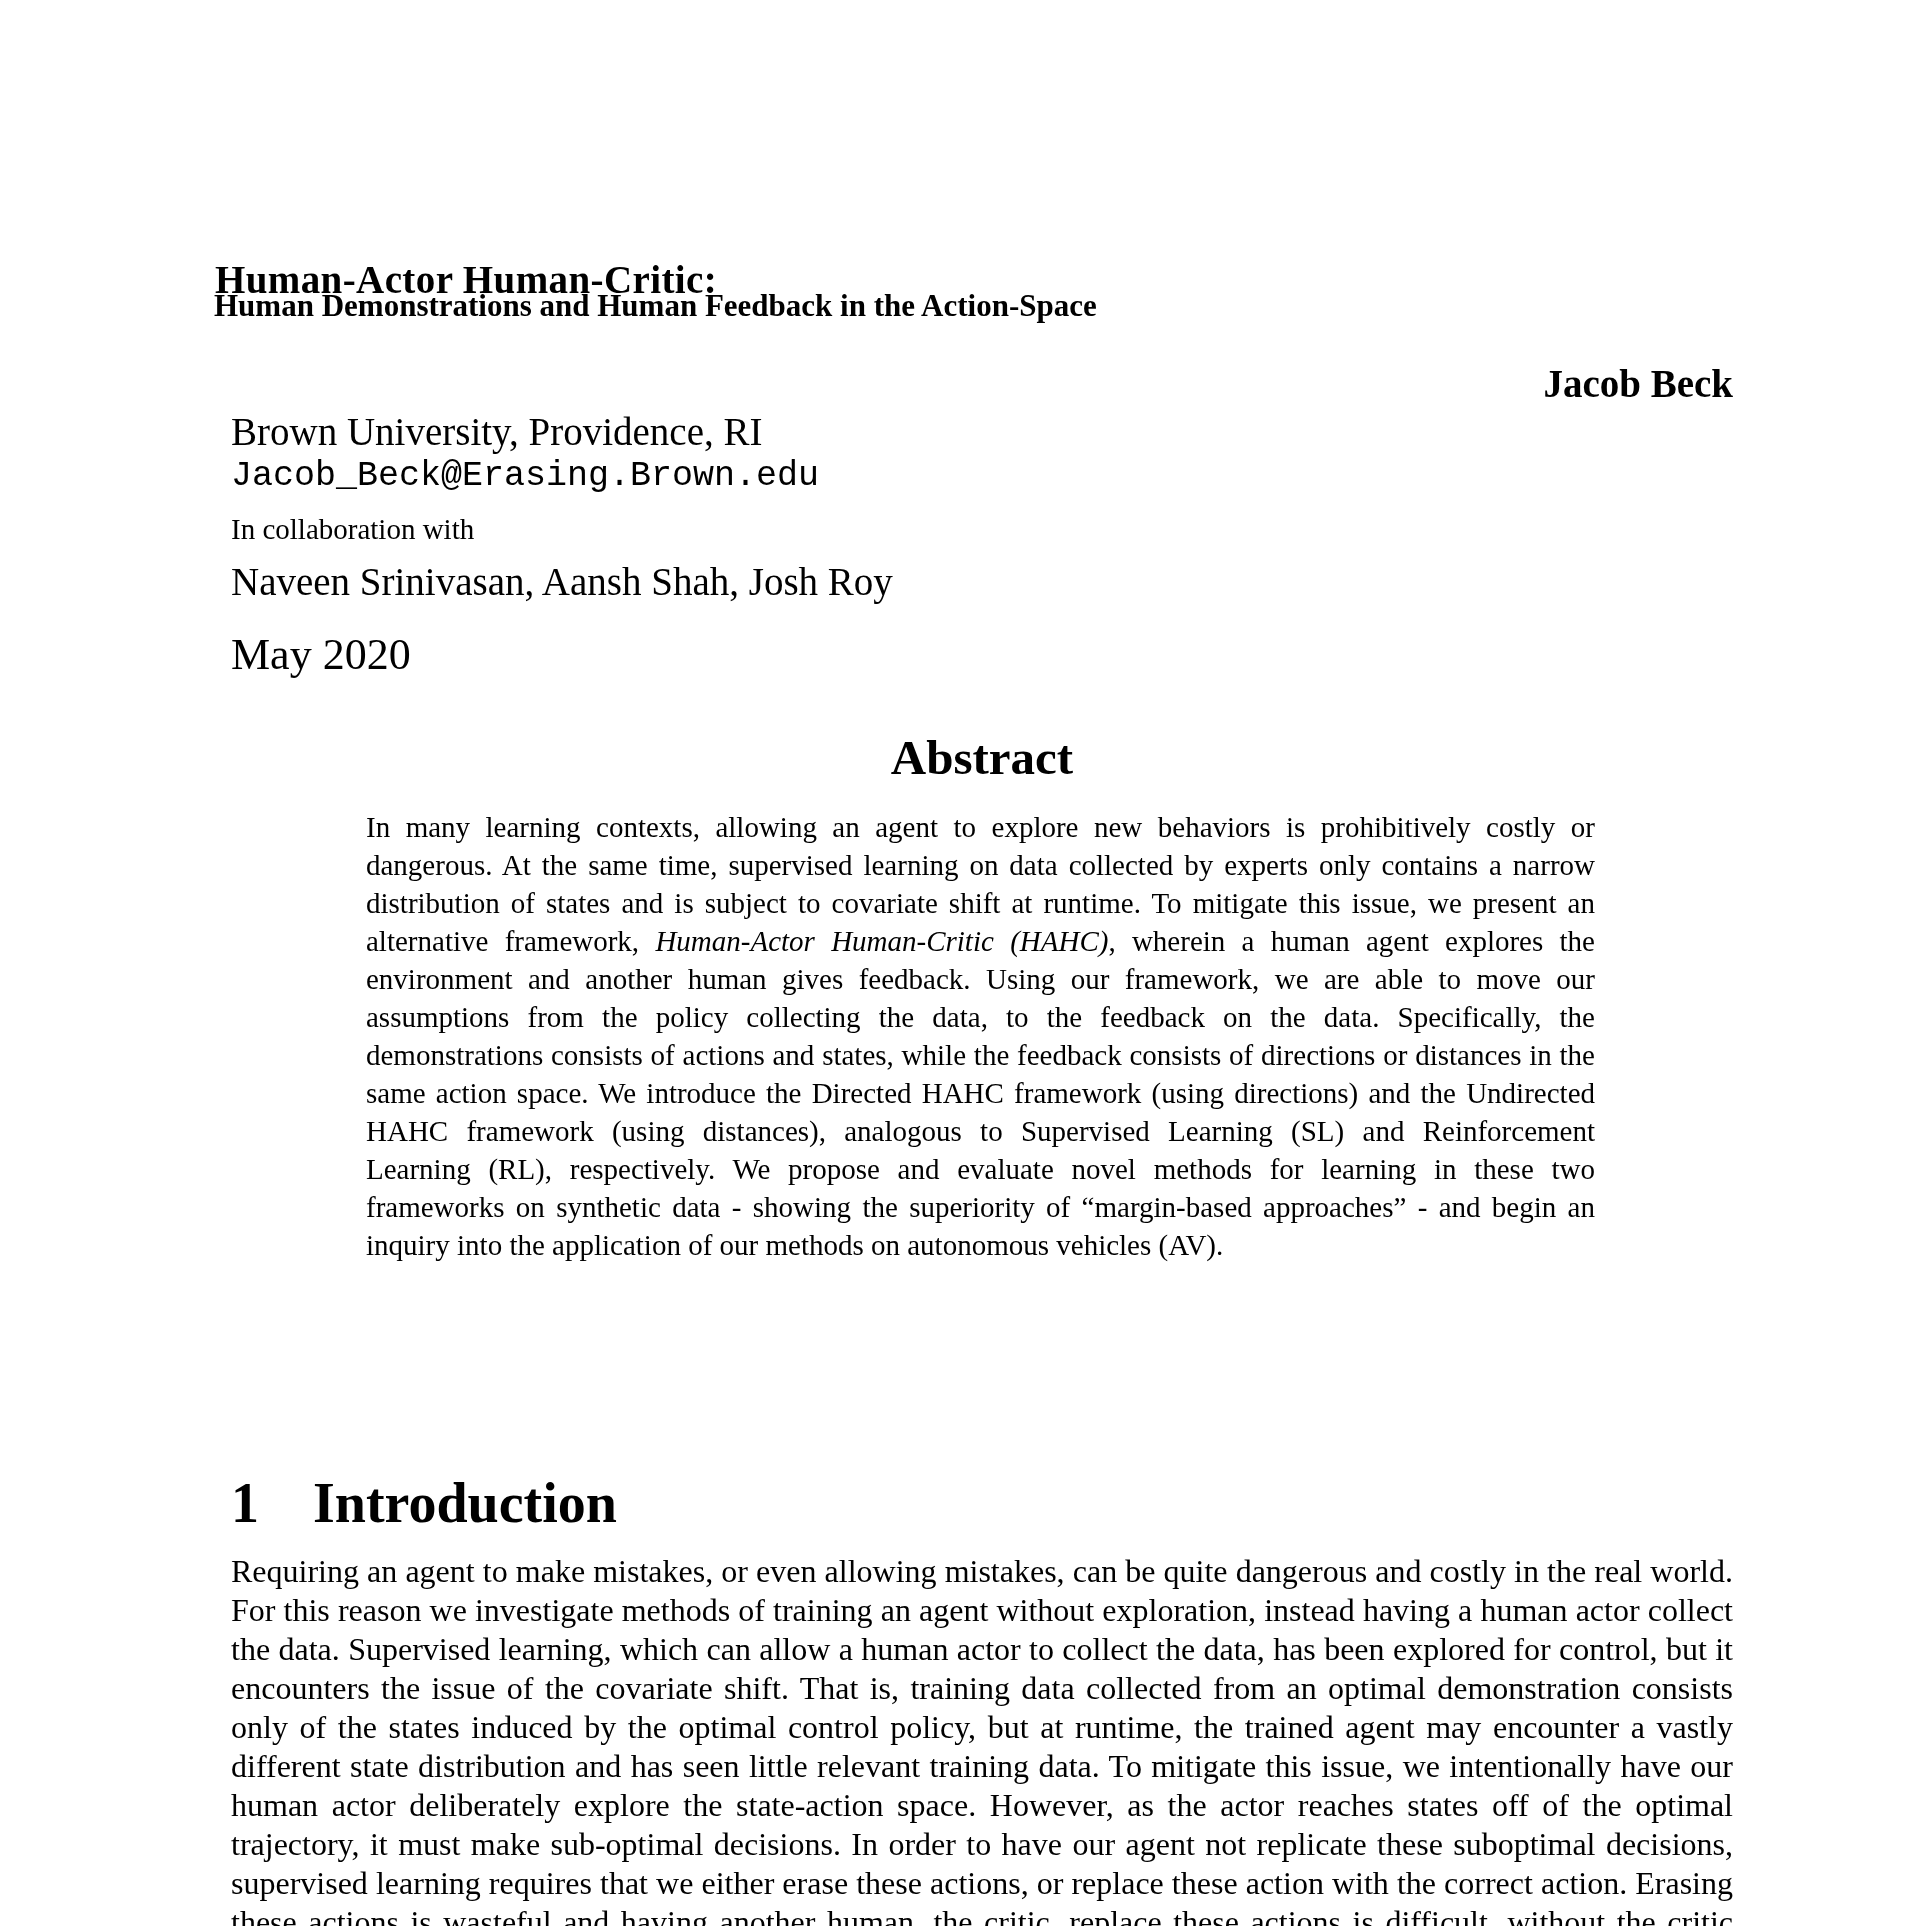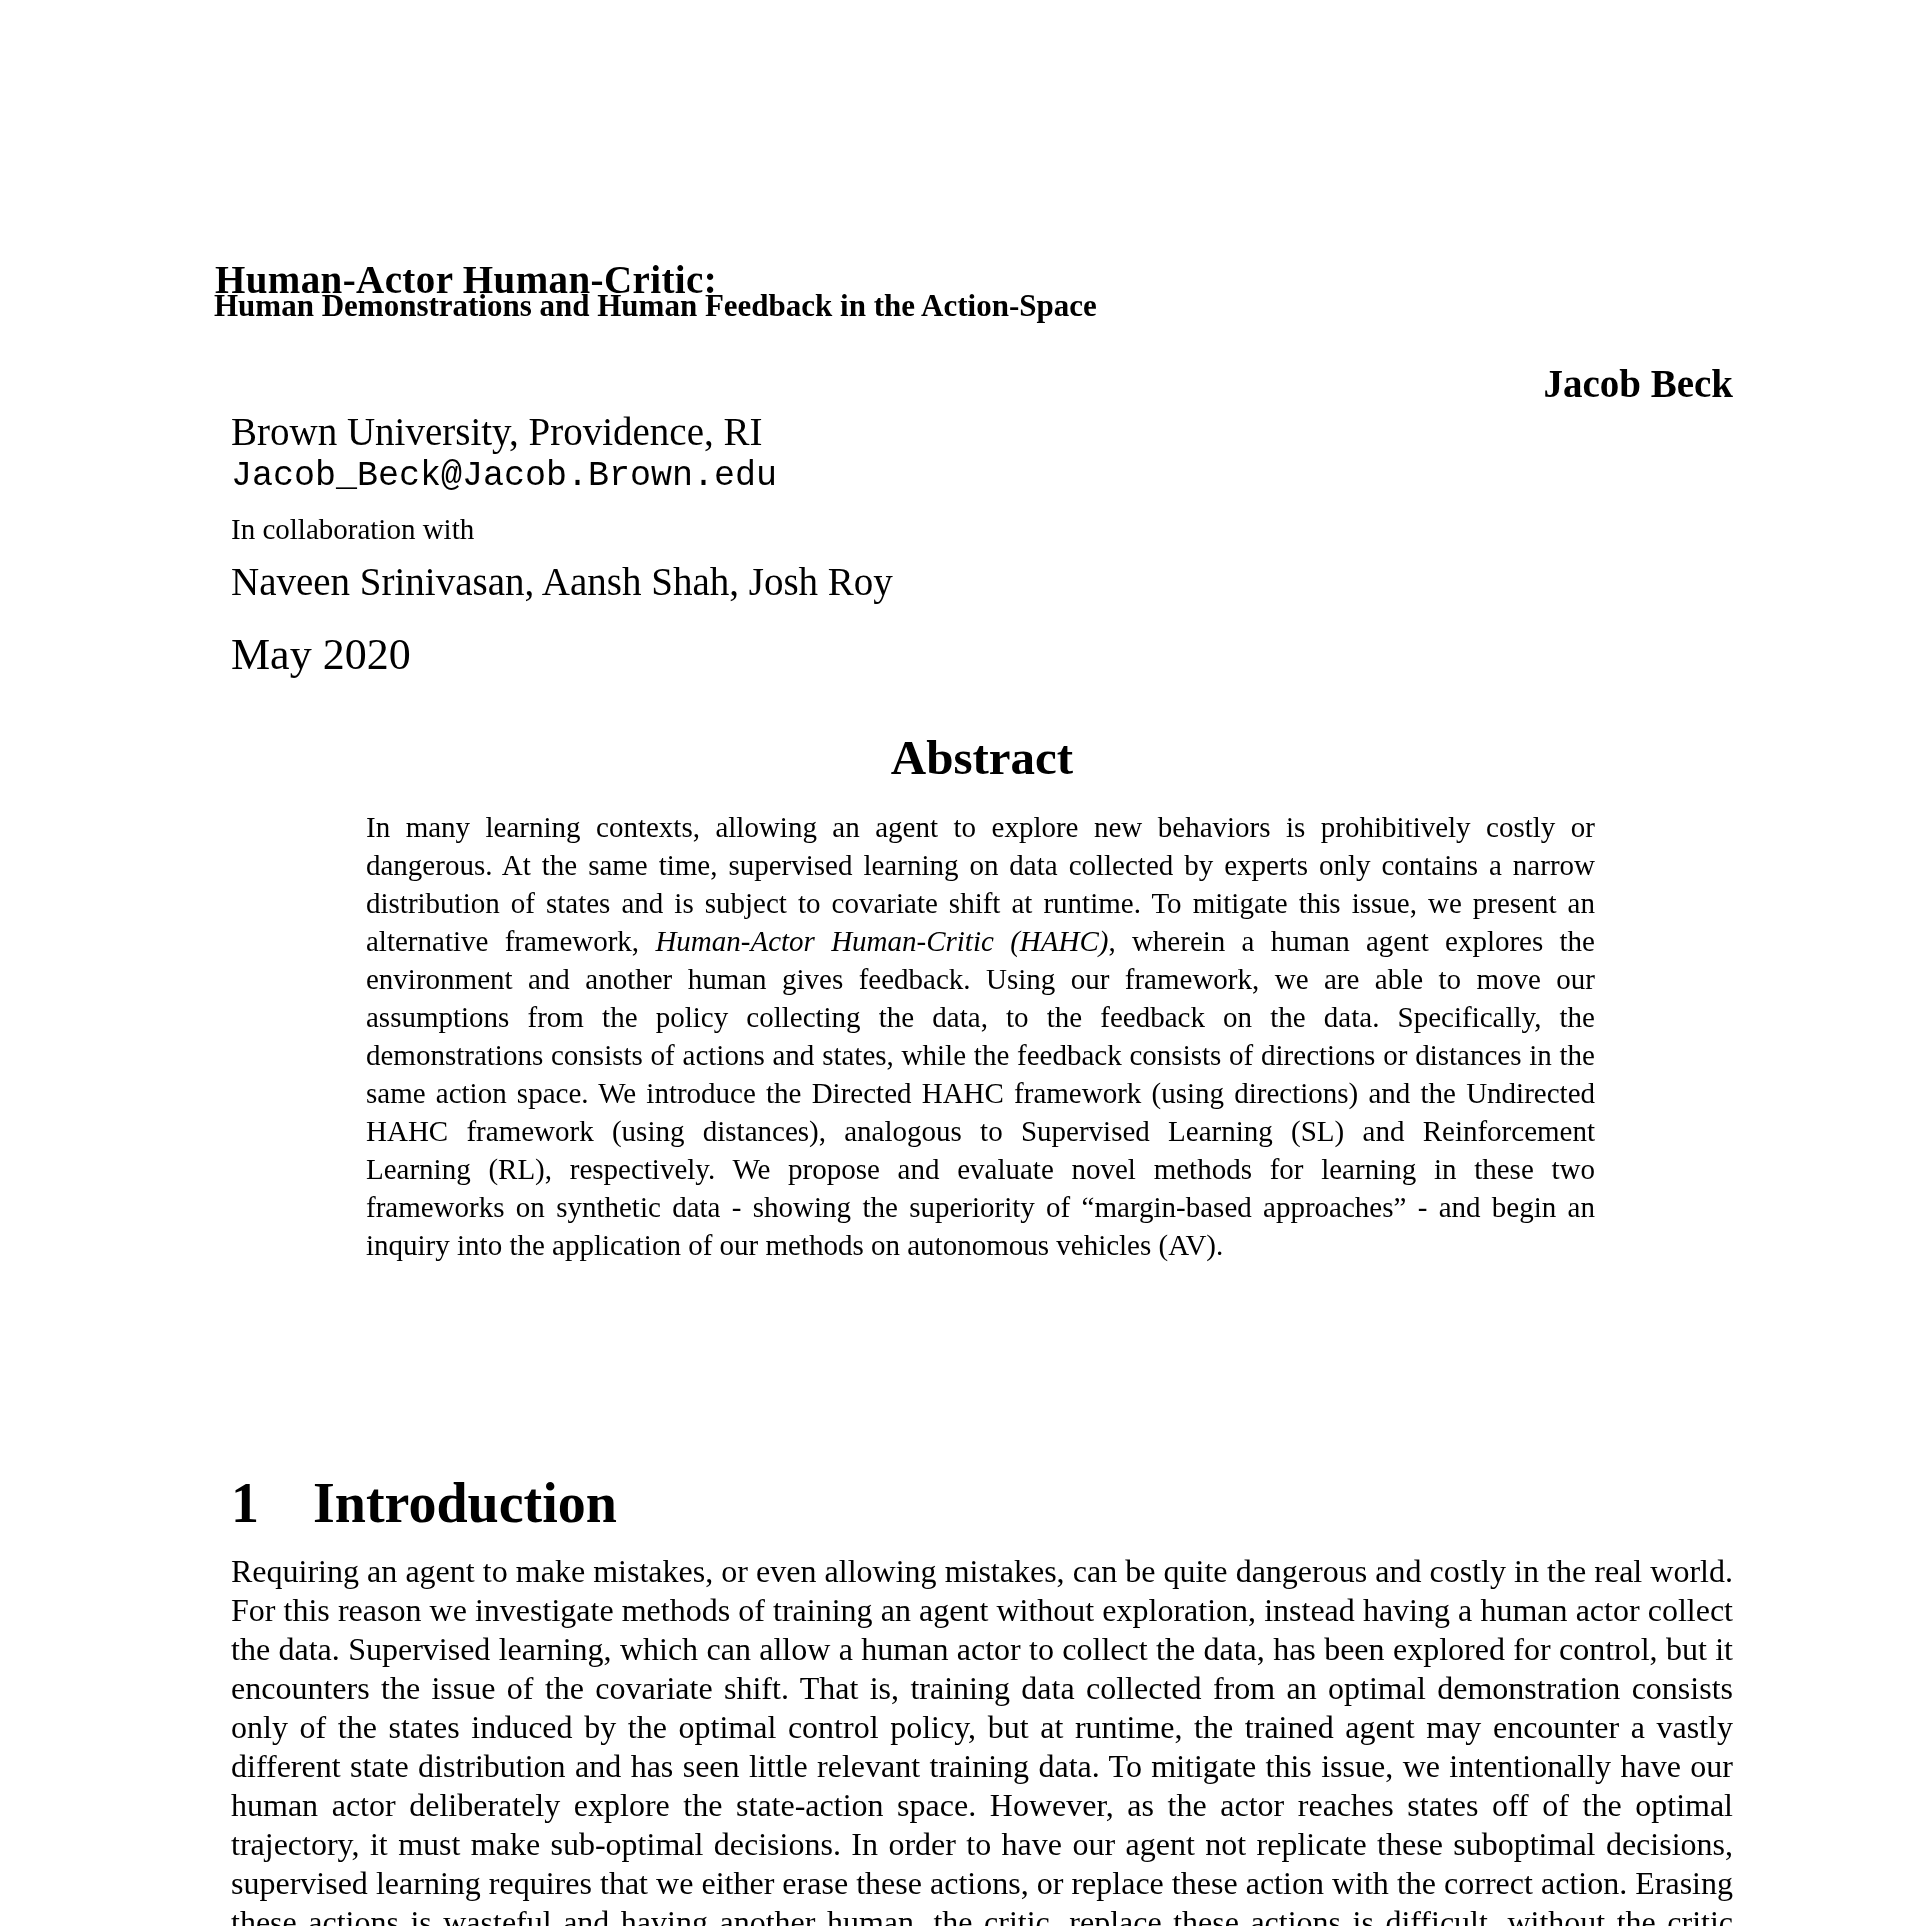--- a/index.html
+++ b/index.html
@@ -87,21 +87,21 @@
   .par-1 { top: 1552px; }
 </style>
 </head>
 <body>
 
 <div class="abs title-line1">Human-Actor Human-Critic:</div>
 <div class="abs title-line2">Human Demonstrations and Human Feedback in the Action-Space</div>
 
 <div class="abs author-name">Jacob Beck</div>
 <div class="abs author-affiliation">Brown University, Providence, RI</div>
-<div class="abs author-email">Jacob_Beck@Jacob.Brown.edu</div>
+<div class="abs author-email">Jacob_Beck@Erasing.Brown.edu</div>
 
 <div class="abs collab-intro">In collaboration with</div>
 <div class="abs collab-names">Naveen Srinivasan, Aansh Shah, Josh Roy</div>
 
 <div class="abs doc-date">May 2020</div>
 
 <div class="abs abstract-heading">Abstract</div>
 <div class="abs abstract-body"><span>In many learning contexts, allowing an agent to explore new behaviors is prohibitively costly or dangerous. At the same time, supervised learning on data collected by experts only contains a narrow distribution of states and is subject to covariate shift at runtime. To mitigate this issue, we present an alternative framework, </span><span class="italic">Human-Actor Human-Critic (HAHC)</span><span>, wherein a human agent explores the environment and another human gives feedback. Using our framework, we are able to move our assumptions from the policy collecting the data, to the feedback on the data. Specifically, the demonstrations consists of actions and states, while the feedback consists of directions or distances in the same action space. We introduce the Directed HAHC framework (using directions) and the Undirected HAHC framework (using distances), analogous to Supervised Learning (SL) and Reinforcement Learning (RL), respectively. We propose and evaluate novel methods for learning in these two frameworks on synthetic data - showing the superiority of “margin-based approaches” - and begin an inquiry into the application of our methods on autonomous vehicles (AV).</span></div>
 
 <div class="abs section-heading"><span class="section-number">1</span><span>Introduction</span></div>

